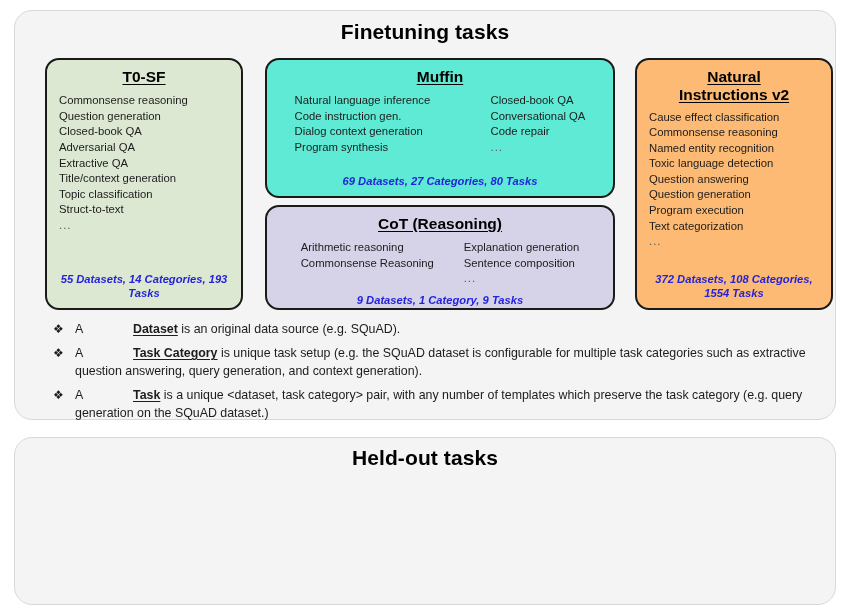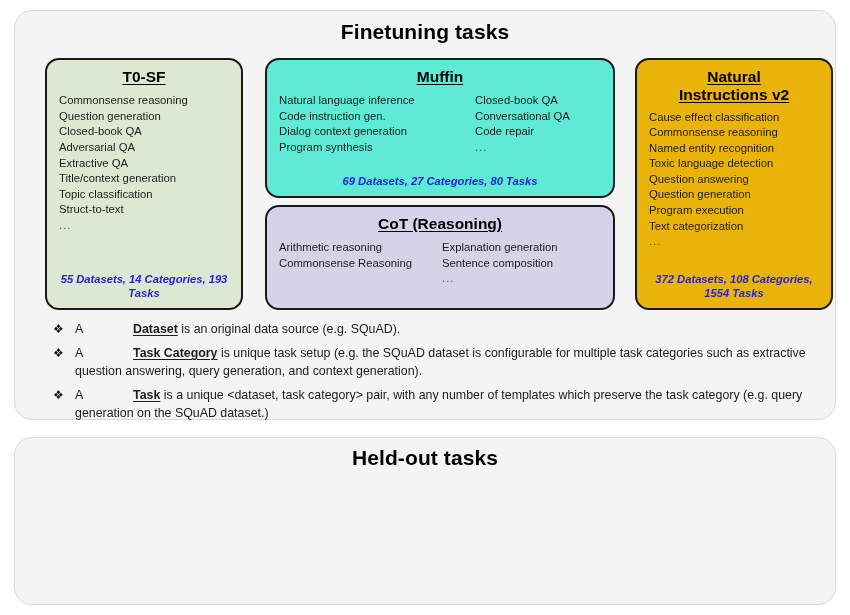--- a/index.html
+++ b/index.html
@@ -50,21 +50,21 @@
     color: #000;
     text-decoration: underline;
     text-underline-offset: 2px;
     line-height: 1.18;
     margin-bottom: 7px;
   }
   .card-title.two-line { margin-bottom: 5px; }
 
   .items { font-size: 11.3px; line-height: 1.38; color: #1c1c1c; }
   .items.single { display: block; }
-  .items.two-col { display: flex; gap: 0; }
+  .items.two-col { display: flex; gap: 0; justify-content: center; }
   .items.two-col .col { flex: 0 0 auto; }
   .items.two-col .col.col-a { width: 196px; }
   .items.two-col .col.col-b { width: auto; }
   .item { white-space: nowrap; }
   .ellipsis { letter-spacing: 1px; color: #555; }
 
   .stat {
     margin-top: auto;
     padding-top: 6px;
     text-align: center;
@@ -83,21 +83,21 @@
   #card-muffin {
     left: 250px; top: 47px; width: 350px; height: 140px;
     background: #5eead4;
   }
   #card-cot {
     left: 250px; top: 194px; width: 350px; height: 105px;
     background: #d6d2e8;
   }
   #card-niv2 {
     left: 620px; top: 47px; width: 198px; height: 252px;
-    background: #eab308;
+    background: #fdba74;
   }
 
   #card-cot .items.two-col .col.col-a { width: 163px; }
 
   
   #definitions {
     position: absolute;
     left: 34px; top: 310px; width: 790px;
   }
   .def-row { display: flex; align-items: flex-start; margin-bottom: 6px; }
@@ -163,20 +163,21 @@
       <div class="col col-a">
         <div class="item">Arithmetic reasoning</div>
         <div class="item">Commonsense Reasoning</div>
       </div>
       <div class="col col-b">
         <div class="item">Explanation generation</div>
         <div class="item">Sentence composition</div>
         <div class="item ellipsis">...</div>
       </div>
     </div>
+    <div class="stat">9 Datasets, 1 Category, 9 Tasks</div>
   </div>
 
   <div class="card" id="card-niv2">
     <div class="card-title two-line">
       <span>Natural</span><br>
       <span>Instructions v2</span>
     </div>
     <div class="items single">
       <div class="item">Cause effect classification</div>
       <div class="item">Commonsense reasoning</div>

